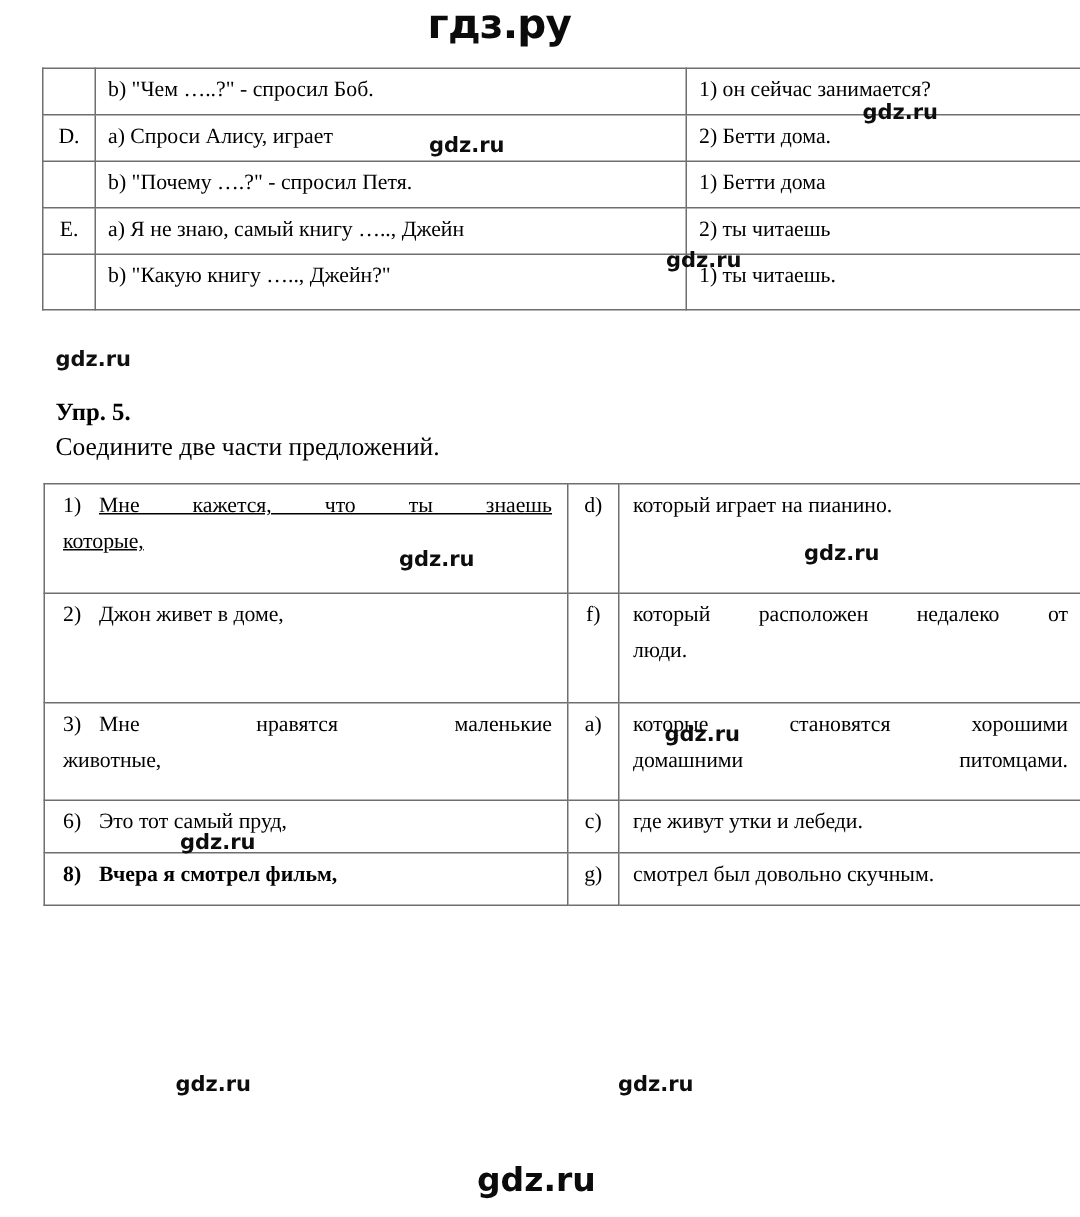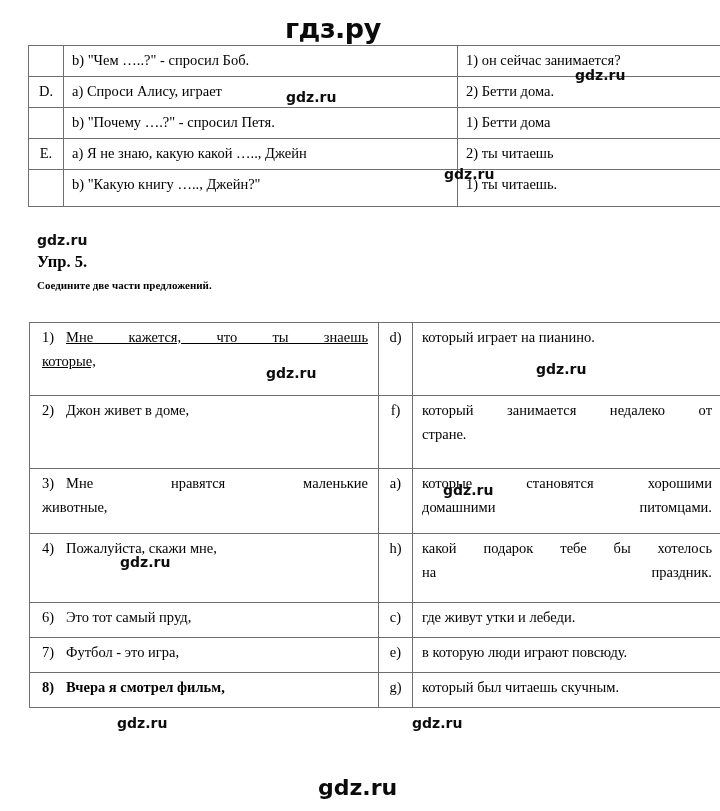--- a/index.html
+++ b/index.html
@@ -21,21 +21,21 @@
   .header {
     position: absolute;
     top: 0px;
     left: 0px;
     width: 720px;
     height: 36px;
   }
   .header-logo {
     position: absolute;
     left: 285px;
-    top: 14px;
+    top: 2px;
     font-family: "DejaVu Sans", "Liberation Sans", sans-serif;
     font-weight: bold;
     font-size: 27px;
     letter-spacing: -0.5px;
     color: #0b0b0b;
     line-height: 30px;
   }
 
   
   .sheet-table {
@@ -79,25 +79,25 @@
     font-family: "DejaVu Sans", "Liberation Sans", sans-serif;
     font-weight: bold;
     font-size: 14px;
     color: #111;
     line-height: 19px;
   }
   .ex-number {
     font-weight: bold;
     font-size: 16.5px;
     line-height: 24px;
-    margin-top: 0;
+    margin-top: 13px;
   }
   .ex-title {
-    font-weight: bold;
-    font-size: 11px;
+    font-weight: normal;
+    font-size: 17px;
     line-height: 22px;
   }
 
   
   #table-match {
     left: 29px;
     top: 322px;
     width: 661px;
   }
   #table-match td.c-num {
@@ -178,21 +178,21 @@
       <td class="c-body">a) Спроси Алису, играет</td>
       <td class="c-ans">2) Бетти дома.</td>
     </tr>
     <tr>
       <td class="c-letter"></td>
       <td class="c-body">b) "Почему ….?" - спросил Петя.</td>
       <td class="c-ans">1) Бетти дома</td>
     </tr>
     <tr>
       <td class="c-letter">E.</td>
-      <td class="c-body">a) Я не знаю, какую какой ….., Джейн</td>
+      <td class="c-body">a) Я не знаю, самый книгу ….., Джейн</td>
       <td class="c-ans">2) ты читаешь</td>
     </tr>
     <tr class="r-tall">
       <td class="c-letter"></td>
       <td class="c-body">b) "Какую книгу ….., Джейн?"</td>
       <td class="c-ans">1) ты читаешь.</td>
     </tr>
   </tbody>
 </table>
 
@@ -221,77 +221,57 @@
       </td>
     </tr>
 
     <tr>
       <td class="c-num jleft" style="height:66px;font-family:Liberation Serif, serif;">
         <span class="idx">2)</span><span>Джон живет в доме,</span>
         <span class="cell-line2"></span>
       </td>
       <td class="c-key">f)</td>
       <td class="c-txt jfull">
-        <span>который занимается недалеко от</span>
-        <span class="cell-line2 jleft">стране.</span>
+        <span>который расположен недалеко от</span>
+        <span class="cell-line2 jleft">люди.</span>
       </td>
     </tr>
 
     <tr>
       <td class="c-num" style="height:58px;">
         <span class="idx">3)</span><span>Мне нравятся маленькие</span>
         <span class="cell-line2 jleft">животные,</span>
       </td>
       <td class="c-key">a)</td>
       <td class="c-txt jfull">
         <span>которые становятся хорошими</span>
         <span class="cell-line2 jleft">домашними питомцами.</span>
       </td>
     </tr>
 
-    <tr>
-      <td class="c-num jleft" style="height:62px;">
-        <span class="idx">4)</span><span>Пожалуйста, скажи мне,</span>
-        <span class="cell-line2"></span>
-      </td>
-      <td class="c-key">h)</td>
-      <td class="c-txt jfull">
-        <span>какой подарок тебе бы хотелось</span>
-        <span class="cell-line2 jleft">на праздник.</span>
-      </td>
-    </tr>
 
 
     <tr>
       <td class="c-num jleft" style="height:28px;">
         <span class="idx">6)</span><span>Это тот самый пруд,</span>
       </td>
       <td class="c-key">c)</td>
       <td class="c-txt jleft">
         <span>где живут утки и лебеди.</span>
       </td>
     </tr>
 
-    <tr>
-      <td class="c-num jleft" style="height:28px;">
-        <span class="idx">7)</span><span>Футбол - это игра,</span>
-      </td>
-      <td class="c-key">e)</td>
-      <td class="c-txt jleft">
-        <span>в которую люди играют повсюду.</span>
-      </td>
-    </tr>
 
     <tr>
       <td class="c-num jleft" style="height:28px;font-weight:bold;">
         <span class="idx">8)</span><span>Вчера я смотрел фильм,</span>
       </td>
       <td class="c-key">g)</td>
       <td class="c-txt jleft">
-        <span>который был читаешь скучным.</span>
+        <span>смотрел был довольно скучным.</span>
       </td>
     </tr>
   </tbody>
 </table>
 
 <div class="wm" style="left:266px; top:366px;">gdz.ru</div>
 <div class="wm" style="left:536px; top:362px;">gdz.ru</div>
 <div class="wm" style="left:443px; top:483px;">gdz.ru</div>
 <div class="wm" style="left:120px; top:555px;">gdz.ru</div>
 <div class="wm" style="left:117px; top:716px;">gdz.ru</div>

